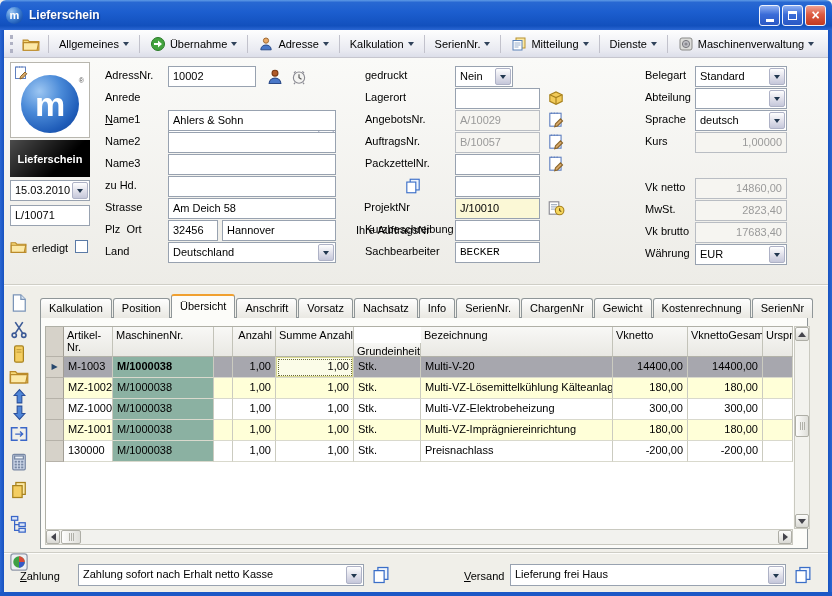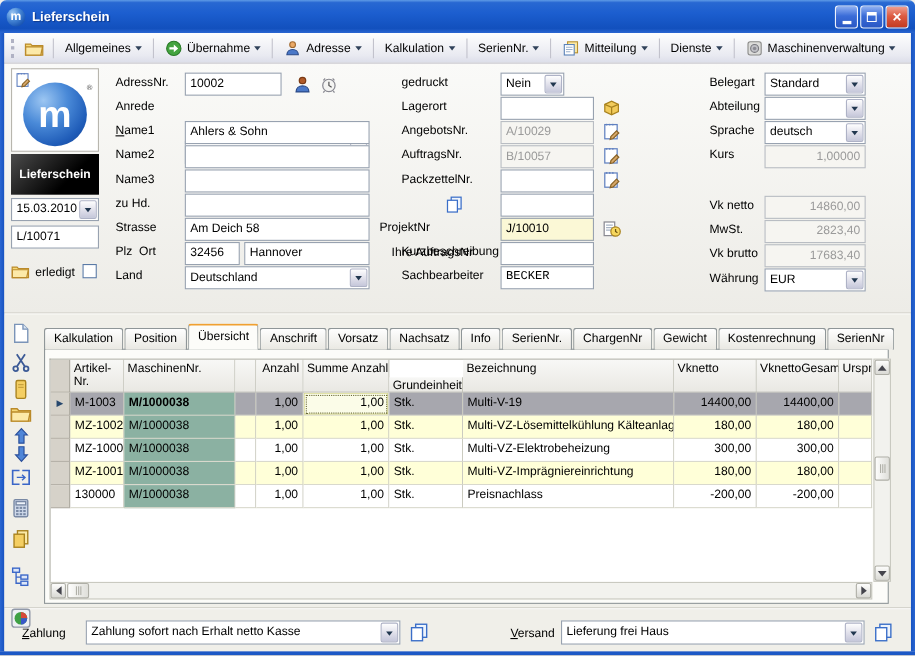--- a/index.html
+++ b/index.html
@@ -325,21 +325,21 @@
       <rect x="2.5" y="2" width="10" height="11.5" fill="#fff" stroke="#6080c0"></rect>
       <circle cx="4" cy="2" r="0.7" fill="#6080c0"></circle>
       <circle cx="6.5" cy="2" r="0.7" fill="#6080c0"></circle>
       <circle cx="9" cy="2" r="0.7" fill="#6080c0"></circle>
       <path d="M7.5 11.5l4.5-4.5 1.8 1.8-4.5 4.5-2.4.6z" fill="#d8a868" stroke="#8a6428"></path>
     </svg>
 
   <span class="lbl" style="left:356px;top:179px;margin-top:45px;">Ihre AuftragsNr</span>
   <div class="field" style="left:455px;top:176px;width:85px;"></div>
 
-  <span class="lbl" style="left:345px;top:201px;">ProjektNr</span>
+  <span class="lbl" style="left:364px;top:201px;">ProjektNr</span>
   <div class="field yellowf" style="left:455px;top:198px;width:85px;">J/10010</div>
   <svg class="fieldicon" style="left:547px;top:199px;" viewBox="0 0 16 16">
       <rect x="2" y="2.5" width="8.5" height="11" fill="#fff" stroke="#8a8a92"></rect>
       <path d="M3.5 5h5.5M3.5 7h5.5M3.5 9h4" stroke="#a8b4c4"></path>
       <circle cx="11.2" cy="10.2" r="3.8" fill="#f6d75e" stroke="#a8821e"></circle>
       <path d="M11.2 8.2v2l1.5 1" stroke="#6a5210" fill="none"></path>
     </svg>
 
   <span class="lbl" style="left:365px;top:223px;">Kurzbeschreibung</span>
   <div class="field" style="left:455px;top:220px;width:85px;"></div>
@@ -481,21 +481,21 @@
       </div>
 
       <div class="trow r0">
         <span class="c selcell" style="flex:0 0 18px;">▶</span>
         <span class="c" style="flex:0 0 49px;">M-1003</span>
         <span class="c machine bold" style="flex:0 0 101px;">M/1000038</span>
         <span class="c" style="flex:0 0 19px;"></span>
         <span class="c numc" style="flex:0 0 43px;">1,00</span>
         <span class="c numc focuscell" style="flex:0 0 78px;">1,00</span>
         <span class="c" style="flex:0 0 67px;">Stk.</span>
-        <span class="c" style="flex:0 0 192px;">Multi-V-19</span>
+        <span class="c" style="flex:0 0 192px;">Multi-V-20</span>
         <span class="c numc" style="flex:0 0 75px;">14400,00</span>
         <span class="c numc" style="flex:0 0 75px;">14400,00</span>
         <span class="c" style="flex:1;"></span>
       </div>
 
       <div class="trow r1">
         <span class="c selcell" style="flex:0 0 18px;"></span>
         <span class="c" style="flex:0 0 49px;">MZ-1002</span>
         <span class="c machine" style="flex:0 0 101px;">M/1000038</span>
         <span class="c" style="flex:0 0 19px;"></span>

